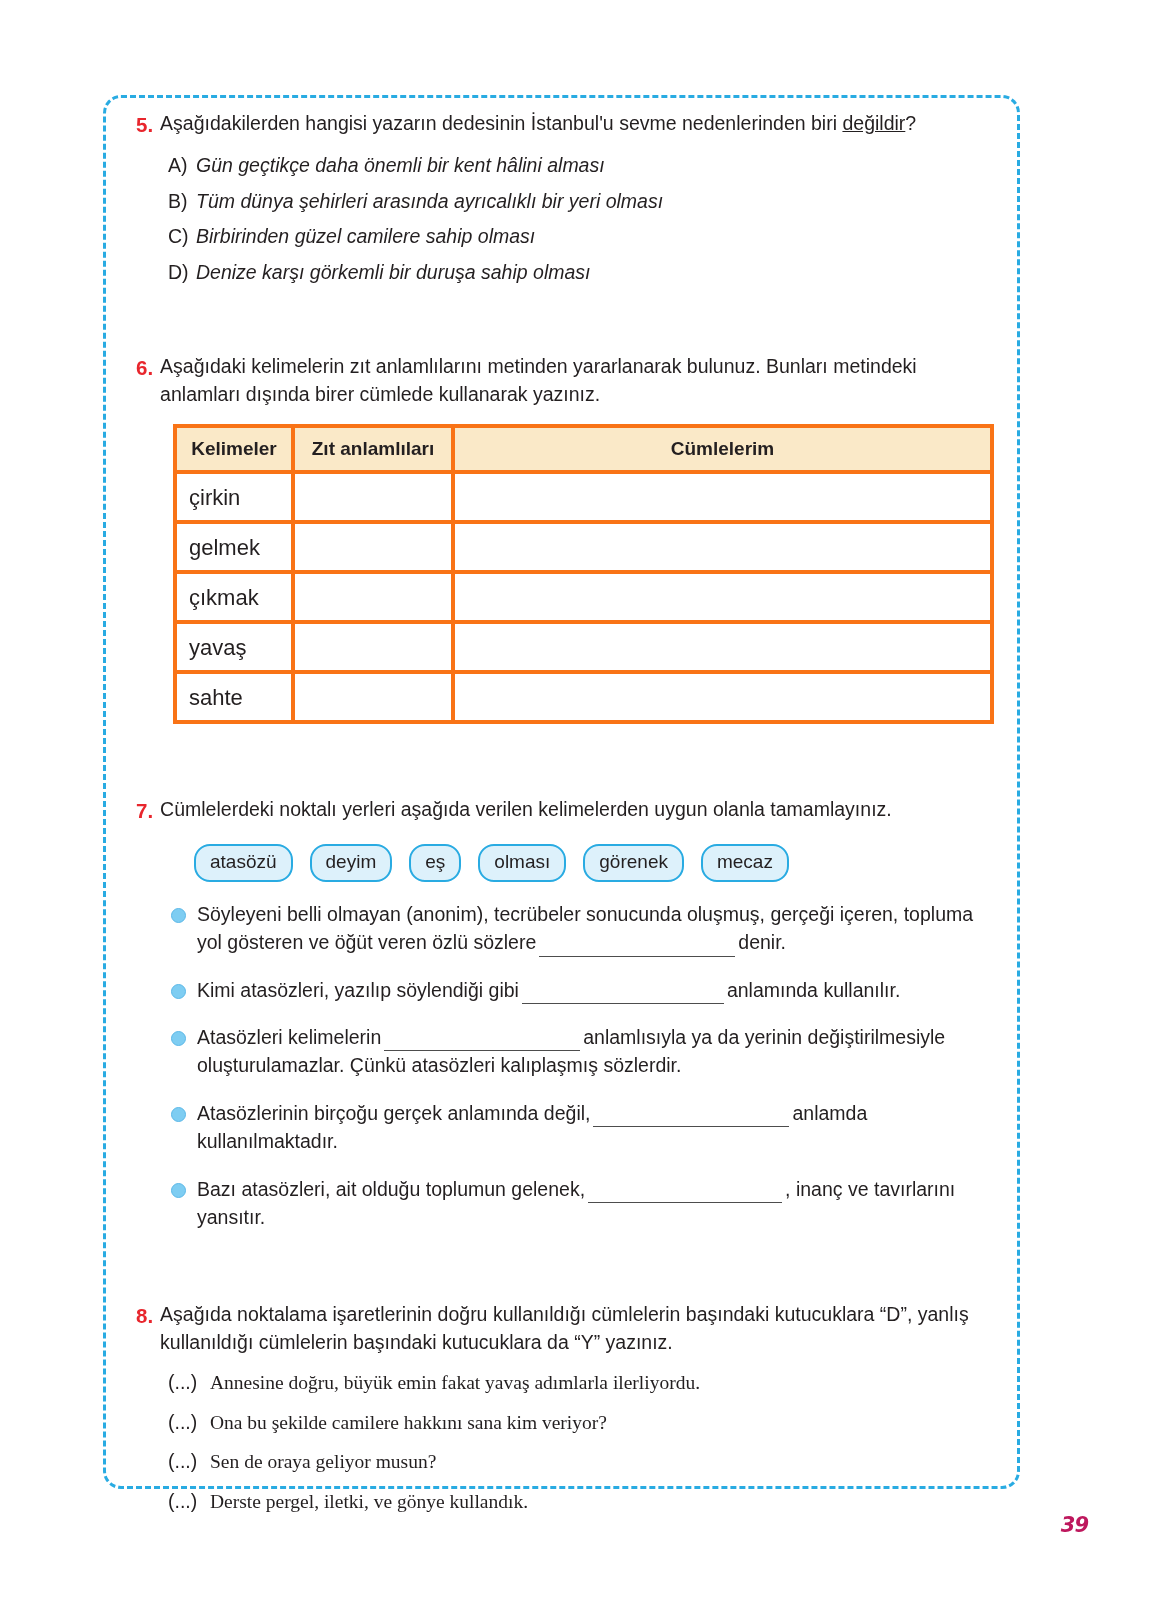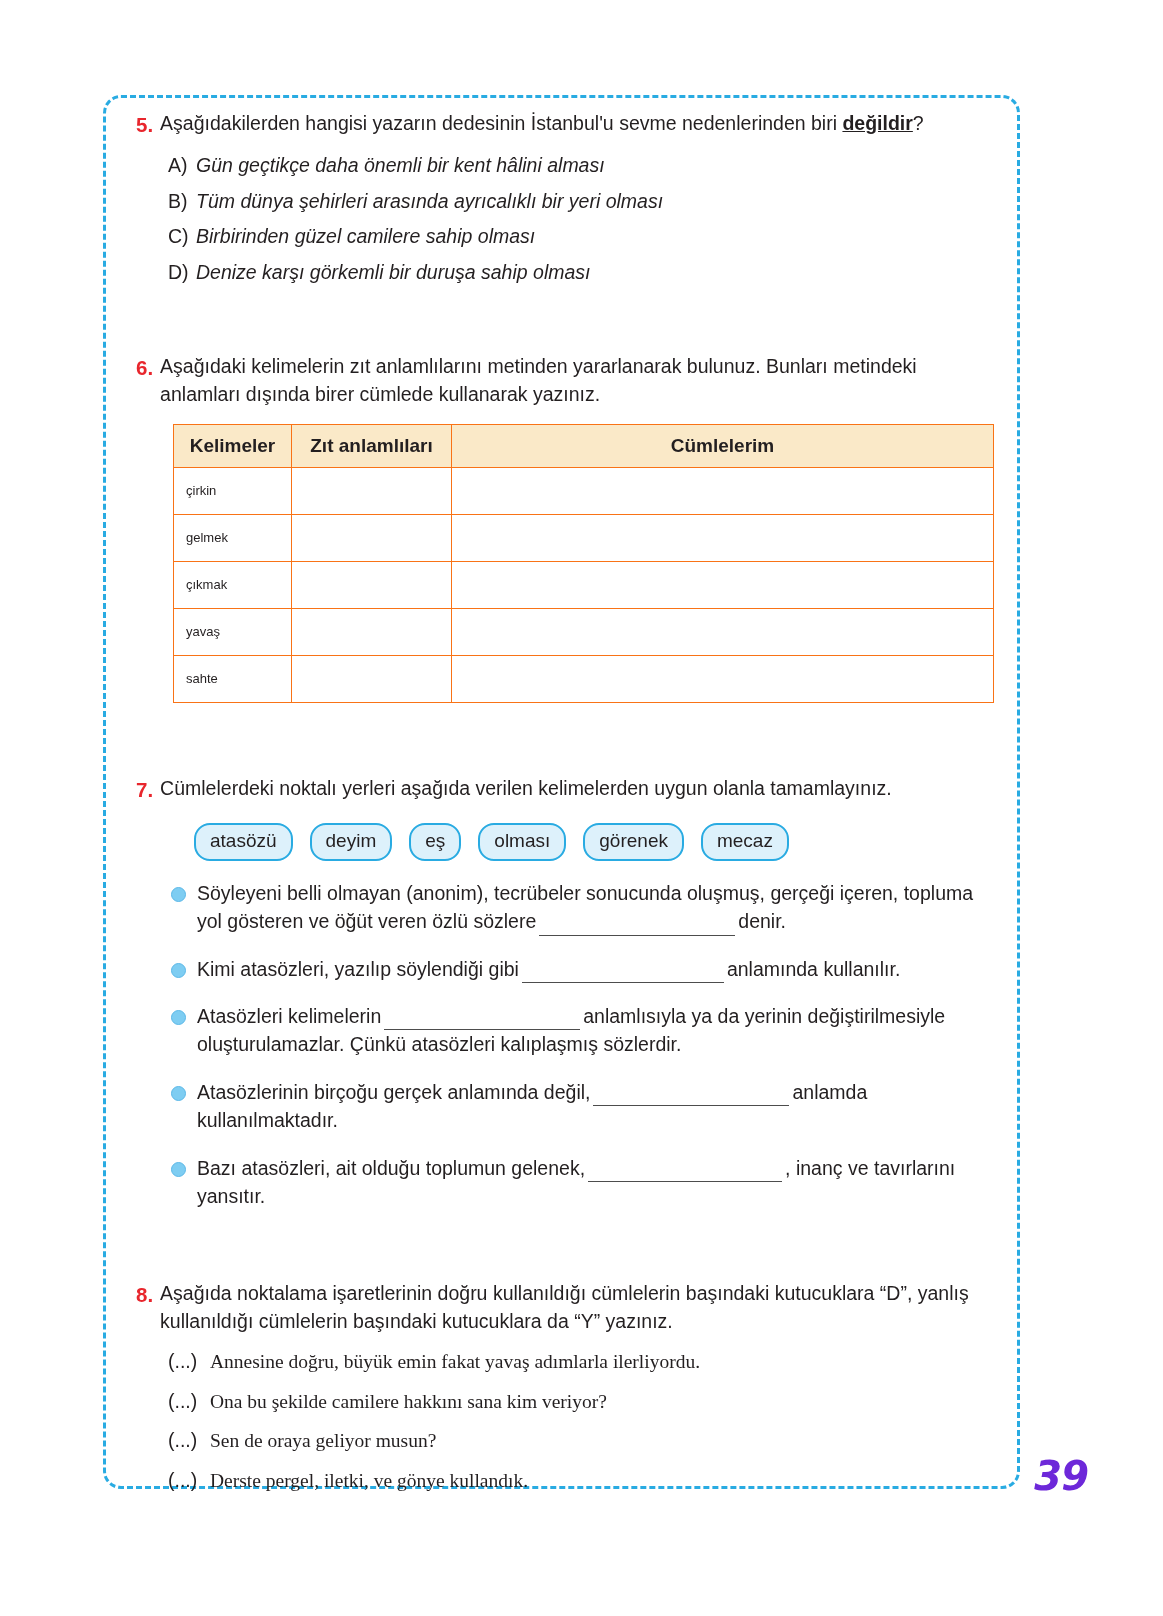--- a/index.html
+++ b/index.html
@@ -55,21 +55,21 @@
     font-weight: bold;
     font-size: 20.5px;
     flex: 0 0 auto;
     margin-right: 7px;
     line-height: 1.42;
   }
   .q-text {
     flex: 1 1 auto;
     text-align: left;
   }
-  .underlined { text-decoration: underline; font-weight: bold; }
+  .underlined { text-decoration: underline; }
 
   
   .options {
     margin-top: 17px;
     margin-left: 32px;
   }
   .option {
     display: flex;
     font-size: 19.5px;
     line-height: 1.0;
@@ -85,34 +85,34 @@
     margin-top: 16px;
     margin-left: 37px;
     width: 821px;
   }
   table.zit {
     border-collapse: collapse;
     width: 100%;
     table-layout: fixed;
   }
   table.zit th, table.zit td {
-    border: 1px solid #f97316;
+    border: 4px solid #f97316;
     padding: 0;
     height: 46px;
     vertical-align: middle;
   }
   table.zit th {
     background: #fae9c8;
     font-size: 19px;
     font-weight: bold;
     text-align: center;
     height: 42px;
   }
   table.zit td.word {
-    font-size: 13px;
+    font-size: 22px;
     padding-left: 12px;
     text-align: left;
   }
   .col-1 { width: 118px; }
   .col-2 { width: 160px; }
 
   
   .pills {
     margin-top: 18px;
     margin-left: 58px;
@@ -184,25 +184,25 @@
   }
   .s-box {
     flex: 0 0 42px;
   }
   .s-text { flex: 1 1 auto; font-family: Liberation Serif, serif; }
 
   
   .page-number {
     position: absolute;
     right: 75px;
-    top: 1453px;
+    top: 1513px;
     font-family: "DejaVu Sans", sans-serif;
-    font-size: 40px;
+    font-size: 21px;
     font-weight: bold;
-    color: #6d28d9;
+    color: #be185d;
     font-style: italic;
     letter-spacing: -1px;
   }
 
   .spacer-q6 { height: 55px; }
   .spacer-q7 { height: 72px; }
   .spacer-q8 { height: 50px; }
 </style>
 </head>
 <body>

